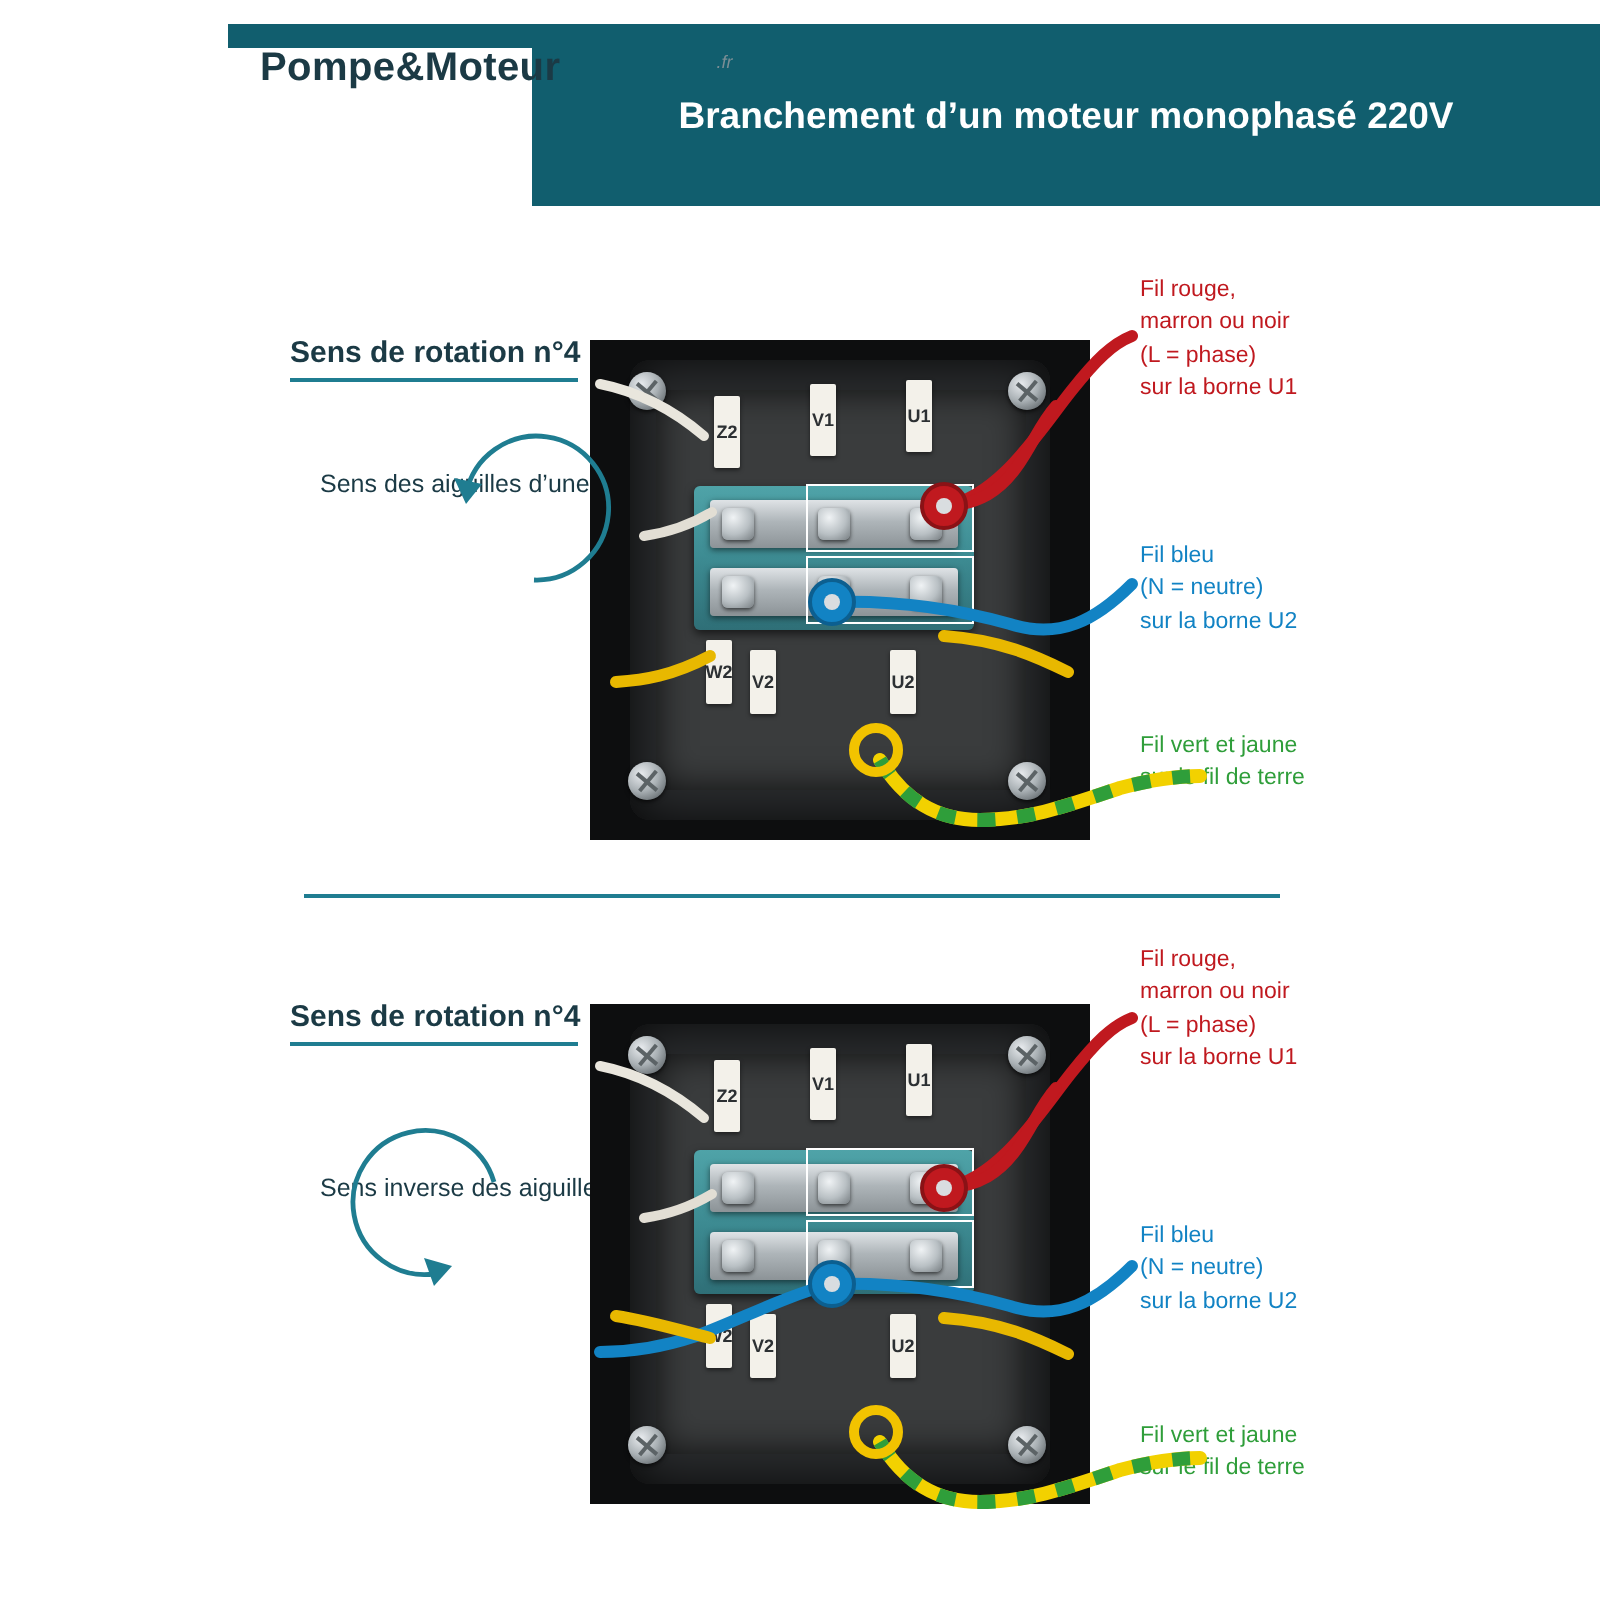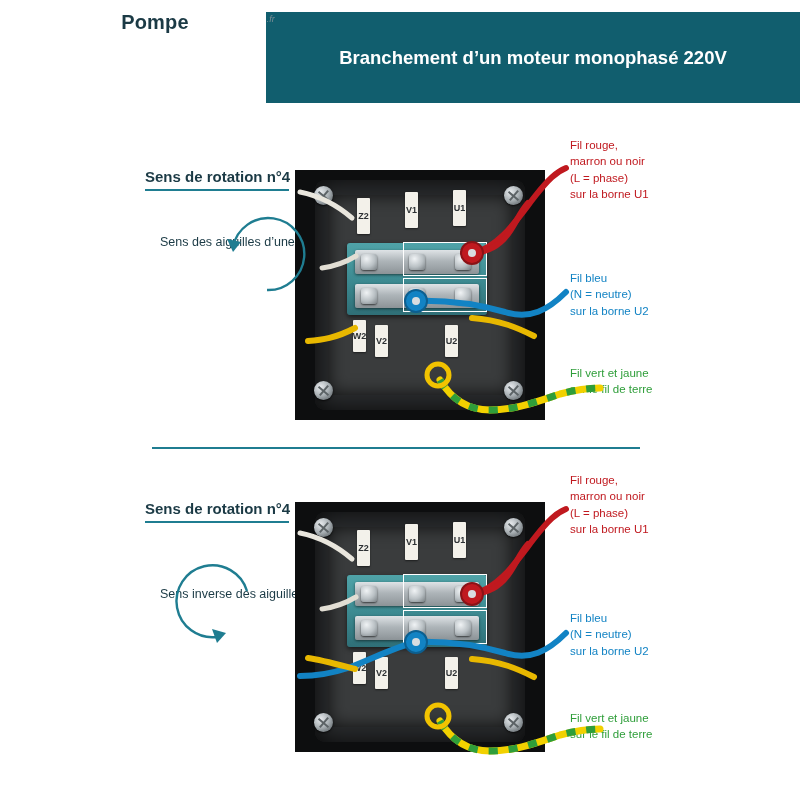--- a/index.html
+++ b/index.html
@@ -28,27 +28,26 @@
     position: absolute;
     left: 114px;
     top: 12px;
     width: 686px;
     height: 91px;
     background: #115e6e;
   }
   .logo-box {
     position: absolute;
     left: 114px;
-    top: 12px;
+    top: 24px;
     width: 152px;
     height: 91px;
     background: #ffffff;
     display: flex;
     flex-direction: row;
-    justify-content: center;
     padding-left: 16px;
     box-sizing: border-box;
   }
   .logo-line1 {
     font-size: 20px;
     font-weight: bold;
     color: #1b3a45;
     letter-spacing: 0.2px;
     line-height: 1.05;
   }
@@ -225,20 +224,21 @@
     background: #1f7d91;
   }
 </style>
 </head>
 <body>
 
 <div class="header">
   <div class="header-bar"></div>
   <div class="logo-box">
     <div class="logo-line1">Pompe</div>
+    <div class="logo-line2">&amp;Moteur</div>
     <div class="logo-fr">.fr</div>
   </div>
   <div class="header-title">Branchement d’un moteur monophasé 220V</div>
 </div>
 
 <div class="section" id="section-1">
 
   <div class="sec-title" style="left:145px; top:58px;">Sens de rotation n°4</div>
   <div class="sec-title-underline" style="left:145px; top:79px; width:144px;"></div>
 

